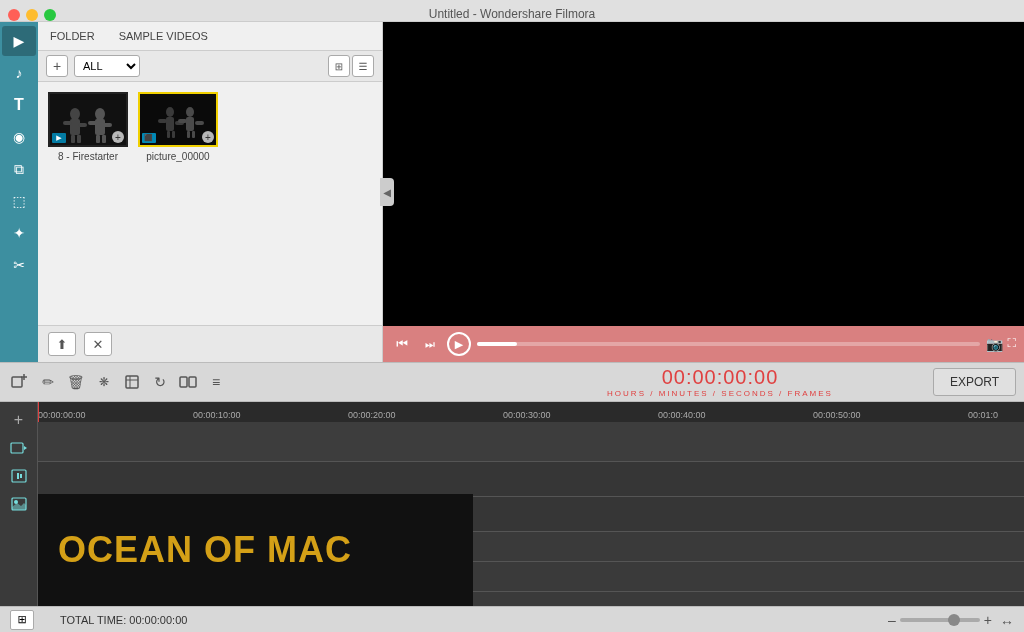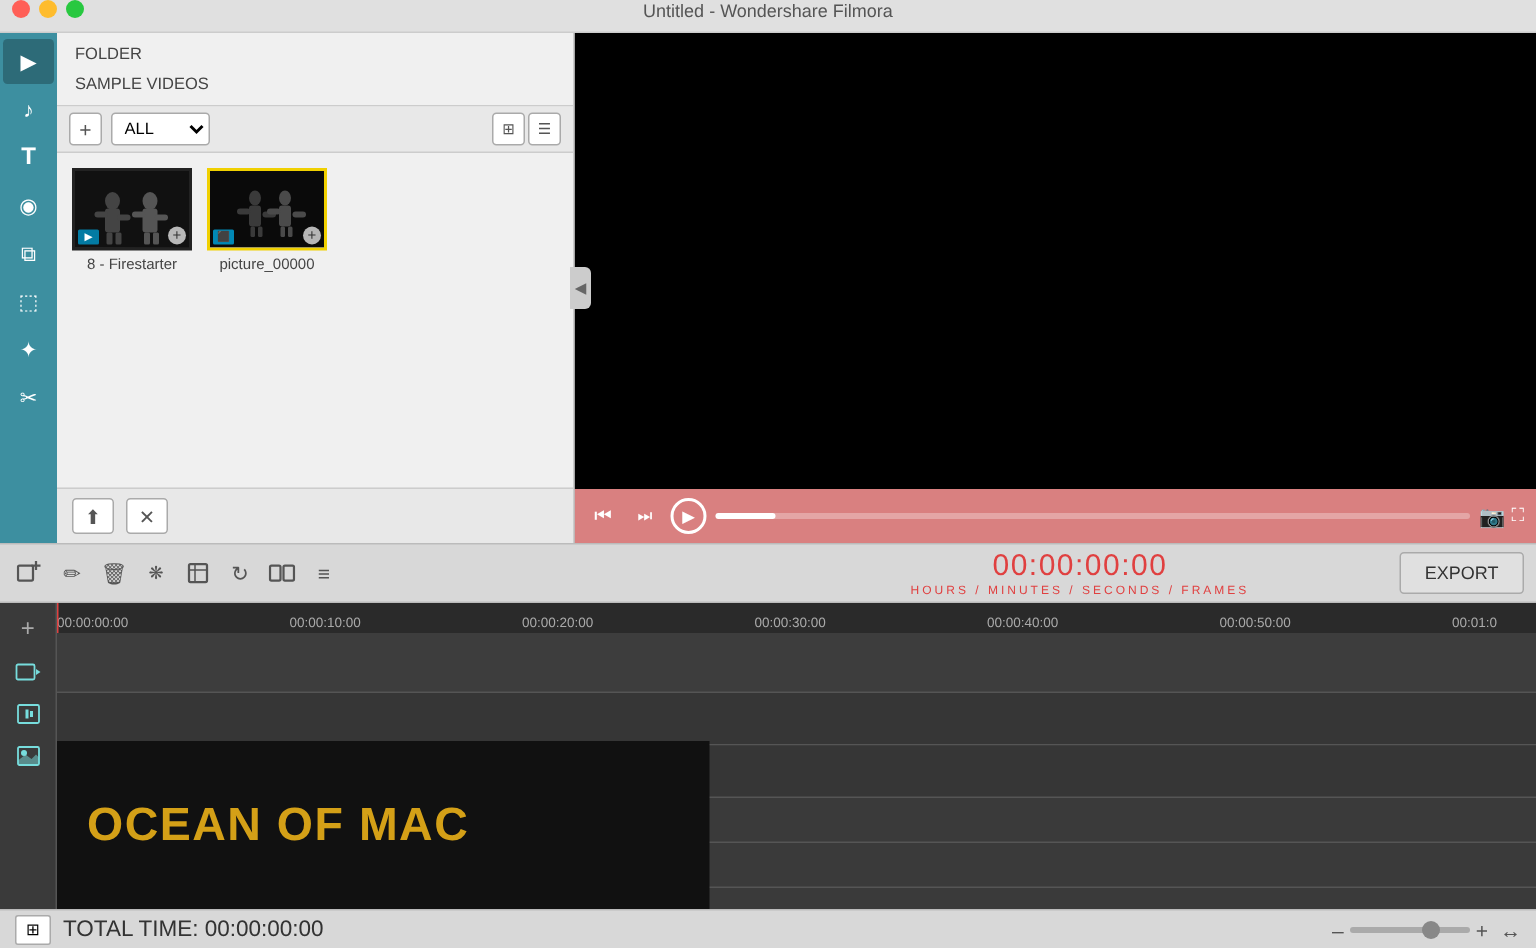--- a/index.html
+++ b/index.html
@@ -1,21 +1,21 @@
 <!DOCTYPE html>
 <html><head>
   <meta charset="utf-8">
   <style>
     * { margin: 0; padding: 0; box-sizing: border-box; }
     body { width: 1024px; height: 632px; overflow: hidden; background: #3a3a3a; font-family: -apple-system, "Helvetica Neue", Arial, sans-serif; }
 
     
     #titlebar {
       width: 100%; height: 22px; background: #e0e0e0;
-      display: flex; align-items: flex-start; justify-content: center;
+      display: flex; align-items: flex-end; justify-content: center;
       position: relative; border-bottom: 1px solid #ccc;
     }
     #titlebar .traffic-lights {
       position: absolute; left: 8px; display: flex; gap: 6px; align-items: center;
     }
     .traffic-light { width: 12px; height: 12px; border-radius: 50%; }
     .tl-close { background: #ff5f57; }
     .tl-min { background: #febc2e; }
     .tl-max { background: #28c840; }
     #window-title { font-size: 12px; color: #555; }
@@ -40,21 +40,21 @@
     
     #media-panel {
       width: 345px; background: #f0f0f0; display: flex; flex-direction: column;
       border-right: 1px solid #ccc; flex-shrink: 0; position: relative;
     }
     #media-header {
       padding: 6px 10px; font-size: 11px; font-weight: bold; color: #444;
       border-bottom: 1px solid #ccc; background: #e8e8e8;
     }
     #media-nav {
-      display: flex; flex-direction: column; padding: 4px 0;
+      display: flex; flex-direction: row; padding: 4px 0;
       border-bottom: 1px solid #ccc;
     }
     .media-nav-item {
       padding: 4px 12px; font-size: 11px; color: #444; cursor: pointer;
     }
     .media-nav-item.active { color: #2a9db5; font-weight: bold; }
 
     
     #media-filter {
       display: flex; align-items: center; padding: 4px 8px; gap: 6px;
@@ -216,36 +216,36 @@
     }
     .timeline-track.audio { background: #363636; height: 35px; }
     .timeline-track.image { background: #363636; height: 35px; }
 
     
     #watermark {
       position: absolute; bottom: 0; left: 0; width: 435px; height: 112px;
       background: #111; display: flex; flex-direction: column;
       justify-content: center; padding: 0 20px; z-index: 20;
     }
-    #watermark-line1 { font-size: 31px; font-weight: 700; color: white; letter-spacing: 1px; }
+    #watermark-line1 { font-size: 36px; font-weight: 700; color: white; letter-spacing: 1px; }
     #watermark-line1 span { color: #d4a017; }
     #watermark-line2 { font-size: 30px; font-weight: 700; color: #8ab; }
     #watermark-line2 span { color: #d4a017; }
 
     
     #status-bar {
       height: 26px; background: #d8d8d8; display: flex; align-items: center;
       padding: 0 10px; border-top: 1px solid #bbb; gap: 8px;
     }
     #status-grid-btn {
       width: 24px; height: 20px; border: 1px solid #aaa; background: white;
       display: flex; align-items: center; justify-content: center;
       font-size: 11px; cursor: pointer; border-radius: 2px;
     }
-    #total-time { font-size: 15px; color: #333; margin-right: auto; }
+    #total-time { font-size: 11px; color: #333; margin-right: auto; margin-left: 18px; }
     #zoom-controls { display: flex; align-items: center; gap: 4px; }
     .zoom-btn { font-size: 14px; color: #555; cursor: pointer; }
     #zoom-slider {
       width: 80px; height: 4px; background: #aaa; border-radius: 2px;
       position: relative;
     }
     #zoom-slider-thumb {
       position: absolute; left: 60%; top: -4px; width: 12px; height: 12px;
       background: #888; border-radius: 50%;
     }

